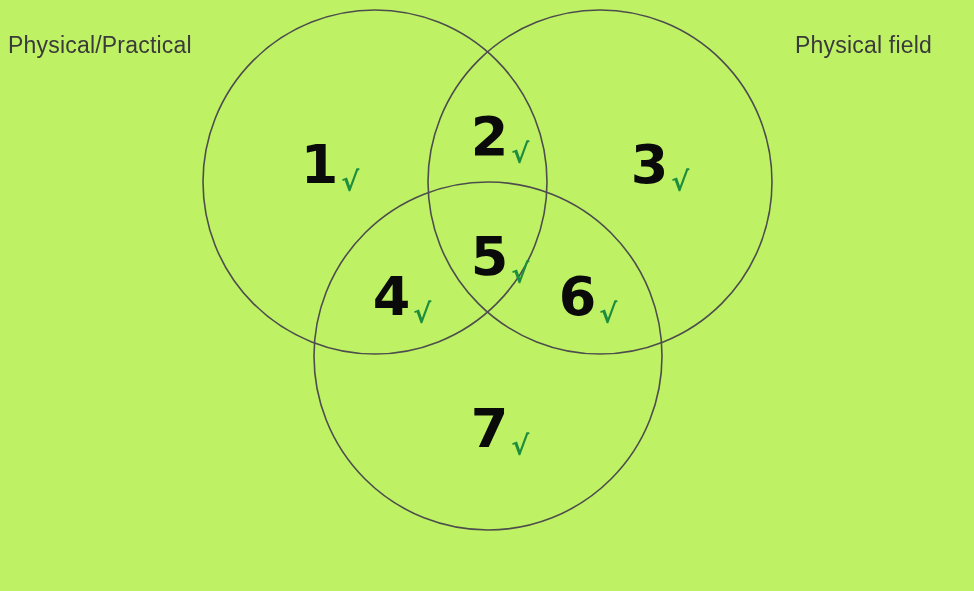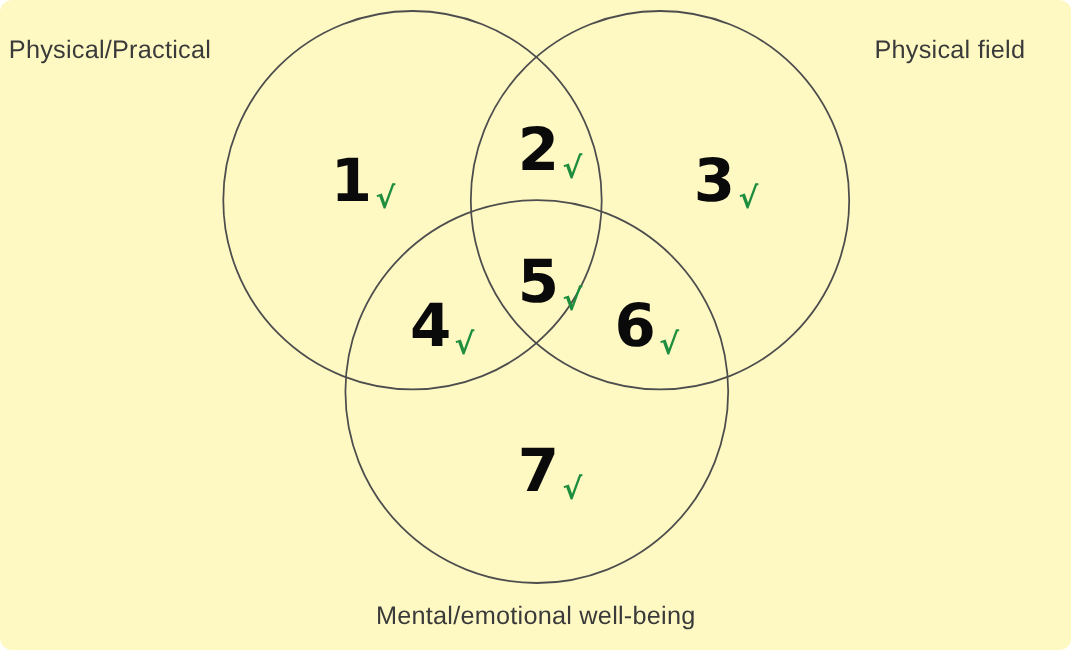--- a/index.html
+++ b/index.html
@@ -4,24 +4,23 @@
 <style>
   html, body {
     margin: 0;
     padding: 0;
     background: #ffffff;
   }
   #canvas {
     position: relative;
     width: 974px;
     height: 591px;
-    background: #fef9c3;
+    background: #bef264;
     overflow: hidden;
     font-family: "Liberation Sans", sans-serif;
-    border-radius: 11px;
   }
   #venn-svg {
     position: absolute;
     left: 0;
     top: 0;
   }
   .set-label {
     position: absolute;
     font-size: 23px;
     color: #3a3a3a;
@@ -80,21 +79,20 @@
   <svg id="venn-svg" width="974" height="591" viewBox="0 0 974 591">
     <circle cx="375" cy="182" r="172" fill="none" stroke="#4d4d4d" stroke-width="1.6"></circle>
     <circle cx="600" cy="182" r="172" fill="none" stroke="#4d4d4d" stroke-width="1.6"></circle>
     <circle cx="488" cy="356" r="174" fill="none" stroke="#4d4d4d" stroke-width="1.6"></circle>
   </svg>
 
   <div class="set-label label-physical">Physical/Practical</div>
 
   <div class="set-label label-bioenergy">Physical field</div>
 
-  <div class="set-label label-mental">Mental/emotional well-being</div>
 
   <div class="region r1">
     <span class="num">1</span>
     <span class="check">√</span>
   </div>
 
   <div class="region r2">
     <span class="num">2</span>
     <span class="check">√</span>
   </div>

